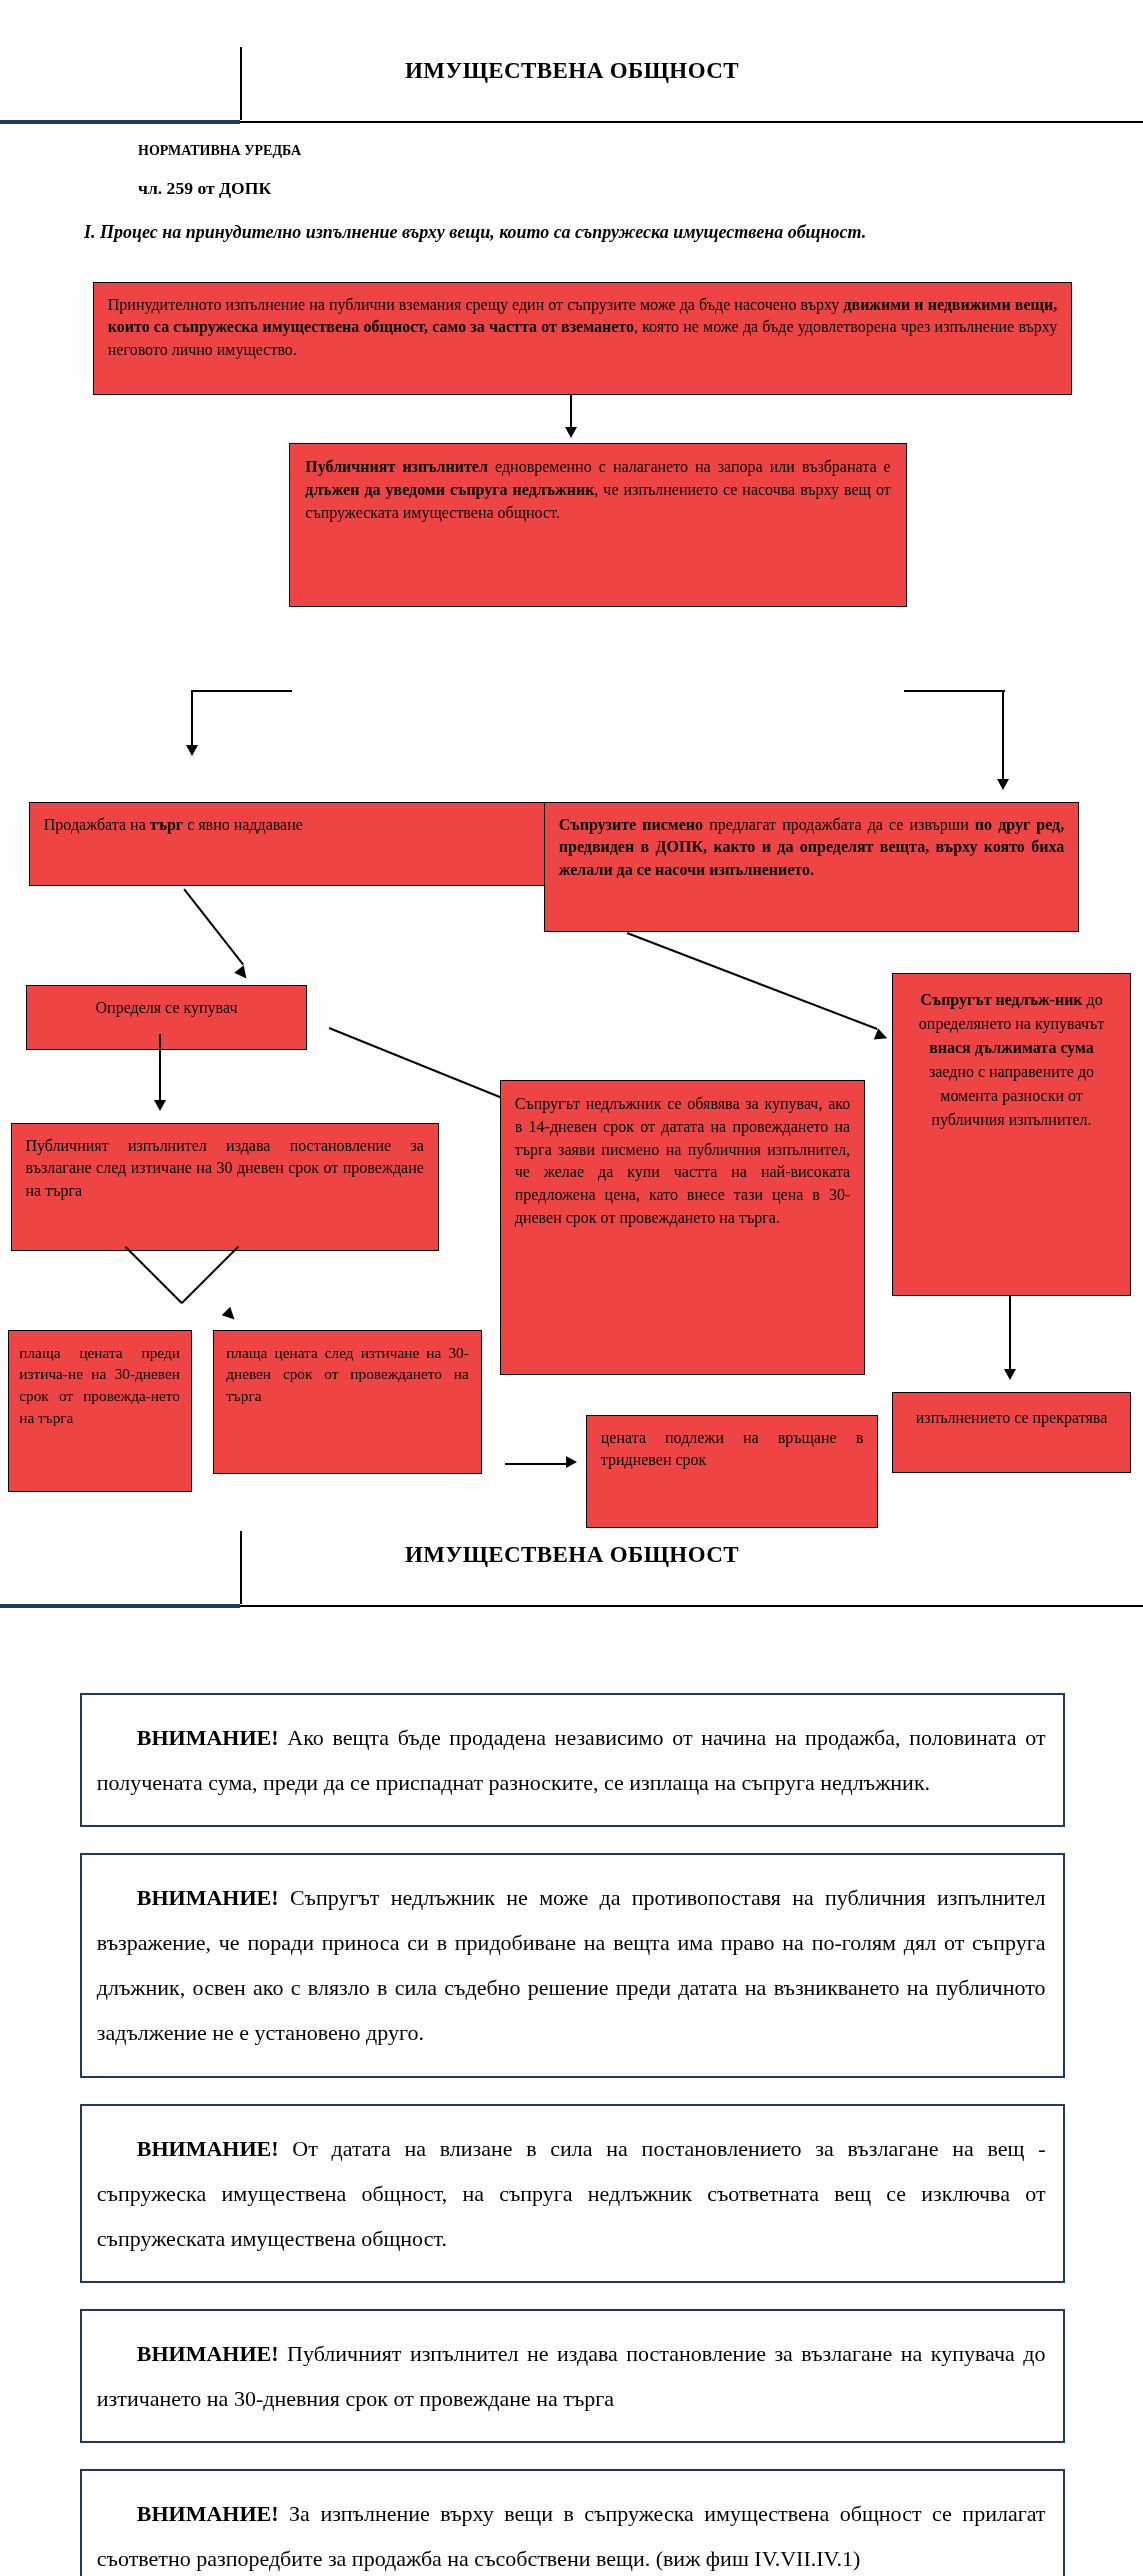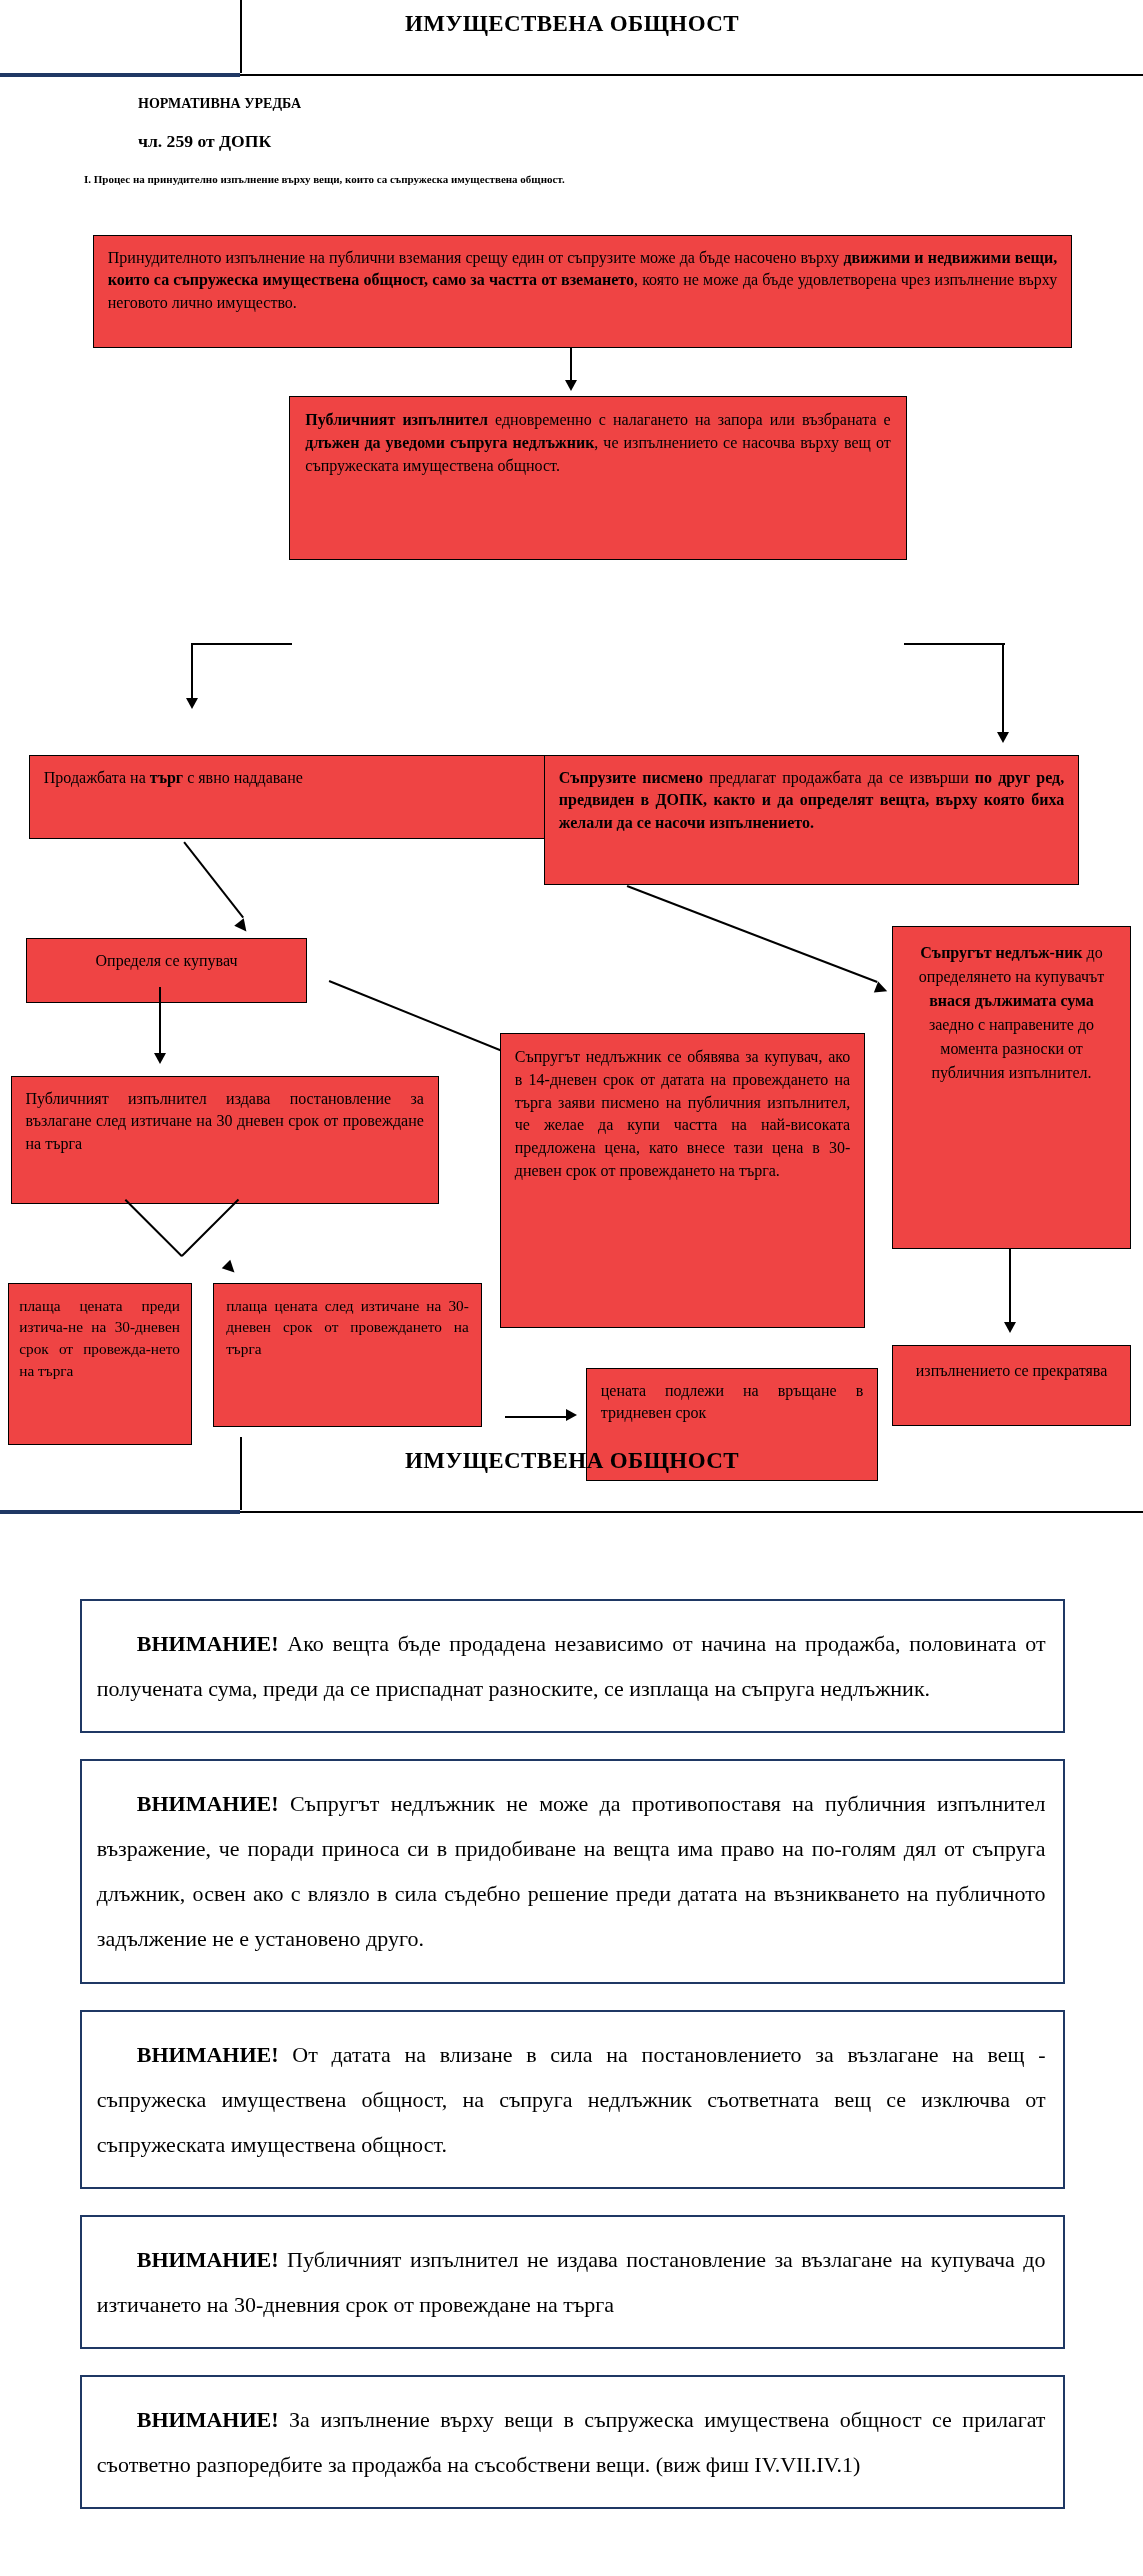--- a/index.html
+++ b/index.html
@@ -2,21 +2,21 @@
 <html lang="bg" style="font-size:12.2px"><head>
 <meta charset="utf-8">
 <style>
   html,body{margin:0;padding:0;background:#fff;}
   body{
     width:1144px;
     font-family:"Liberation Serif","DejaVu Serif",serif;
     color:#000;
     -webkit-font-smoothing:antialiased;
   }
-  .page{position:relative;width:1144px;}
+  .page{position:relative;width:1144px;margin-top:47px;}
 
   
   .hdr{position:relative;height:76px;}
   .hdr-title{
     position:absolute;left:0;top:10.7px;width:1144px;text-align:center;
     font-weight:bold;font-size:23px;letter-spacing:0.4px;
   }
   .hdr-vrule{position:absolute;left:240px;top:0;width:1.5px;height:73px;background:#000;}
   .hdr-rule-blue{position:absolute;left:0;top:73px;width:240px;height:3.8px;background:#1f3864;}
   .hdr-rule-black{position:absolute;left:240px;top:74px;width:904px;height:1.5px;background:#000;}
@@ -44,21 +44,21 @@
     border-top:6.9px solid transparent;border-bottom:6.9px solid transparent;
     border-left:11.5px solid #000;}
   .diag{position:absolute;transform-origin:0 50%;height:2.3px;background:#000;}
   .diag-head{position:absolute;width:0;height:0;
     border-top:6.9px solid transparent;border-bottom:6.9px solid transparent;
     border-left:12.2px solid #000;transform-origin:0 50%;}
 
   
   .norm1{position:absolute;left:138px;top:20px;font-weight:bold;font-size:14px;}
   .norm2{position:absolute;left:138px;top:55px;font-weight:bold;font-size:17.6px;}
-  .norm3{position:absolute;left:46px;top:96px;width:1017px;font-weight:bold;font-size:11px;line-height:1.45;}
+  .norm3{position:absolute;left:46px;top:96px;width:1017px;font-weight:bold;font-size:18px;line-height:1.45;font-style:italic;}
   .norm3 .ind{display:inline-block;width:38px;}
 
   
   .attn-wrap{position:relative;width:1144px;padding:0;}
   .attn{
     position:relative;margin:0 auto;width:985px;box-sizing:border-box;
     border:2.3px double #1f3864;
     padding:20px 17px 20px 15.3px;
     font-size:22px;line-height:2.05;text-align:justify;
   }

